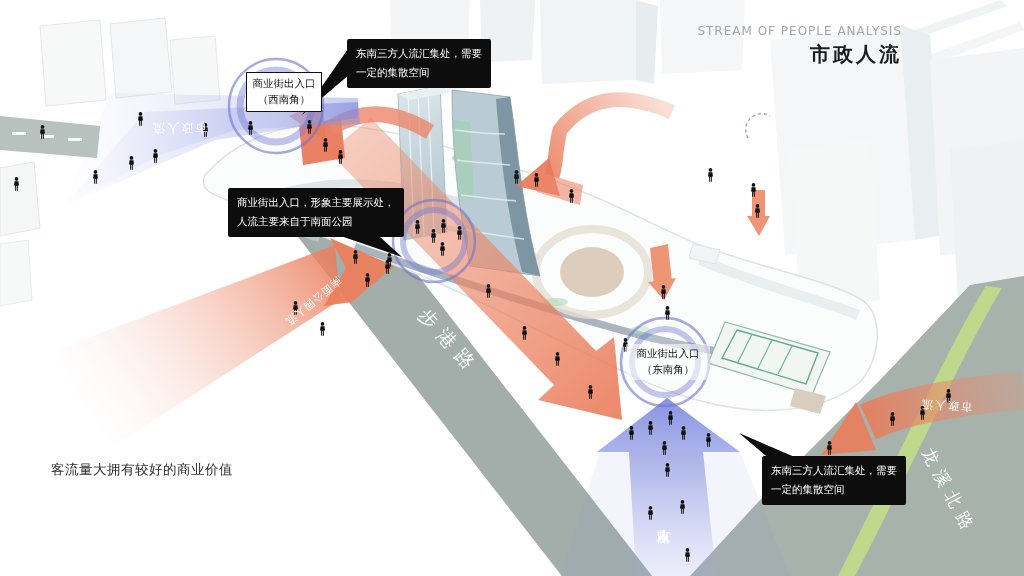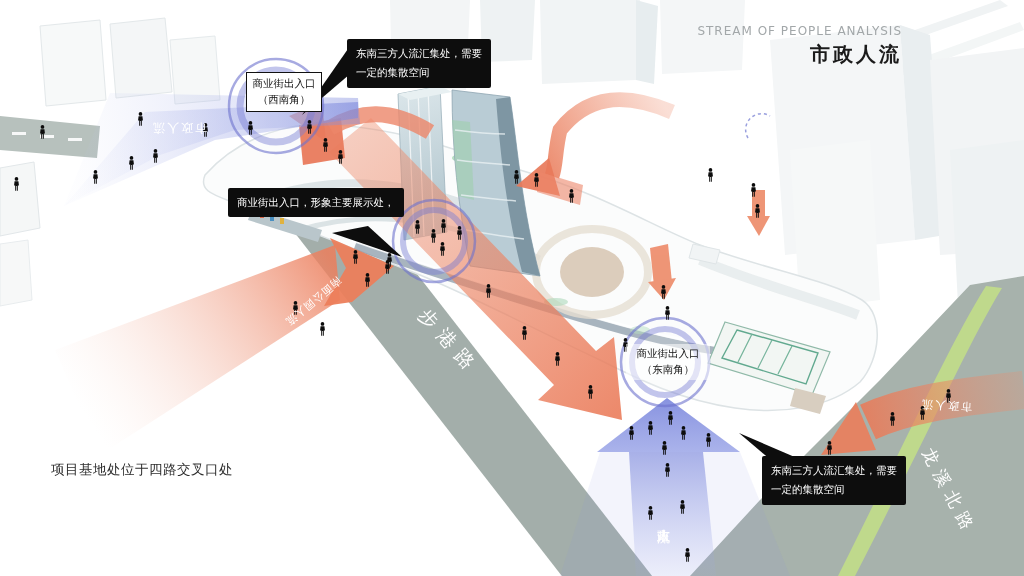--- a/index.html
+++ b/index.html
@@ -505,20 +505,21 @@
       <div class="title-en">STREAM OF PEOPLE ANALYSIS</div>
       <div class="title-zh">市政人流</div>
     </div>
 
     <div class="abs bubble" style="left:347px;top:39px;">
       <div>东南三方人流汇集处，需要</div>
       <div>一定的集散空间</div>
     </div>
     <div class="abs bubble" style="left:228px;top:188px;">
       <div>商业街出入口，形象主要展示处，</div>
+      <div>人流主要来自于南面公园</div>
     </div>
     <div class="abs bubble" style="left:762px;top:456px;">
       <div>东南三方人流汇集处，需要</div>
       <div>一定的集散空间</div>
     </div>
 
     <div class="abs whitebox" style="left:246px;top:72px;width:66px;">
       <div>商业街出入口</div>
       <div>（西南角）</div>
     </div>
@@ -529,16 +530,16 @@
 
     <div class="abs roadtext" style="left:408px;top:330px;width:84px;font-size:19px;letter-spacing:8px;transform:rotate(48deg);">步港路</div>
     <div class="abs roadtext" style="left:900px;top:482px;width:100px;font-size:17px;letter-spacing:7px;transform:rotate(62deg);">龙溪北路</div>
 
     <div class="abs flowtext" style="left:143px;top:119px;width:72px;font-size:12px;letter-spacing:2px;transform:rotate(180deg);">市政人流</div>
     <div class="abs flowtext" style="left:654px;top:478px;font-size:13px;letter-spacing:0;writing-mode:vertical-rl;height:82px;">市政人流</div>
     <div class="abs flowtext" style="left:914px;top:398px;width:64px;font-size:11px;letter-spacing:2px;transform:rotate(183deg);">市政人流</div>
     <div class="abs flowtext" style="left:266px;top:294px;width:94px;font-size:10.5px;letter-spacing:1px;transform:rotate(140deg);">南面公园人流</div>
 
     <div class="abs notes" style="left:30px;top:460px;">
-      <div class="cont">项目基地处位于四路交叉口处</div>
+      <div class="cont">客流量大拥有较好的商业价值</div>
     </div>
   </div>
 </div>
 
 </body></html>

